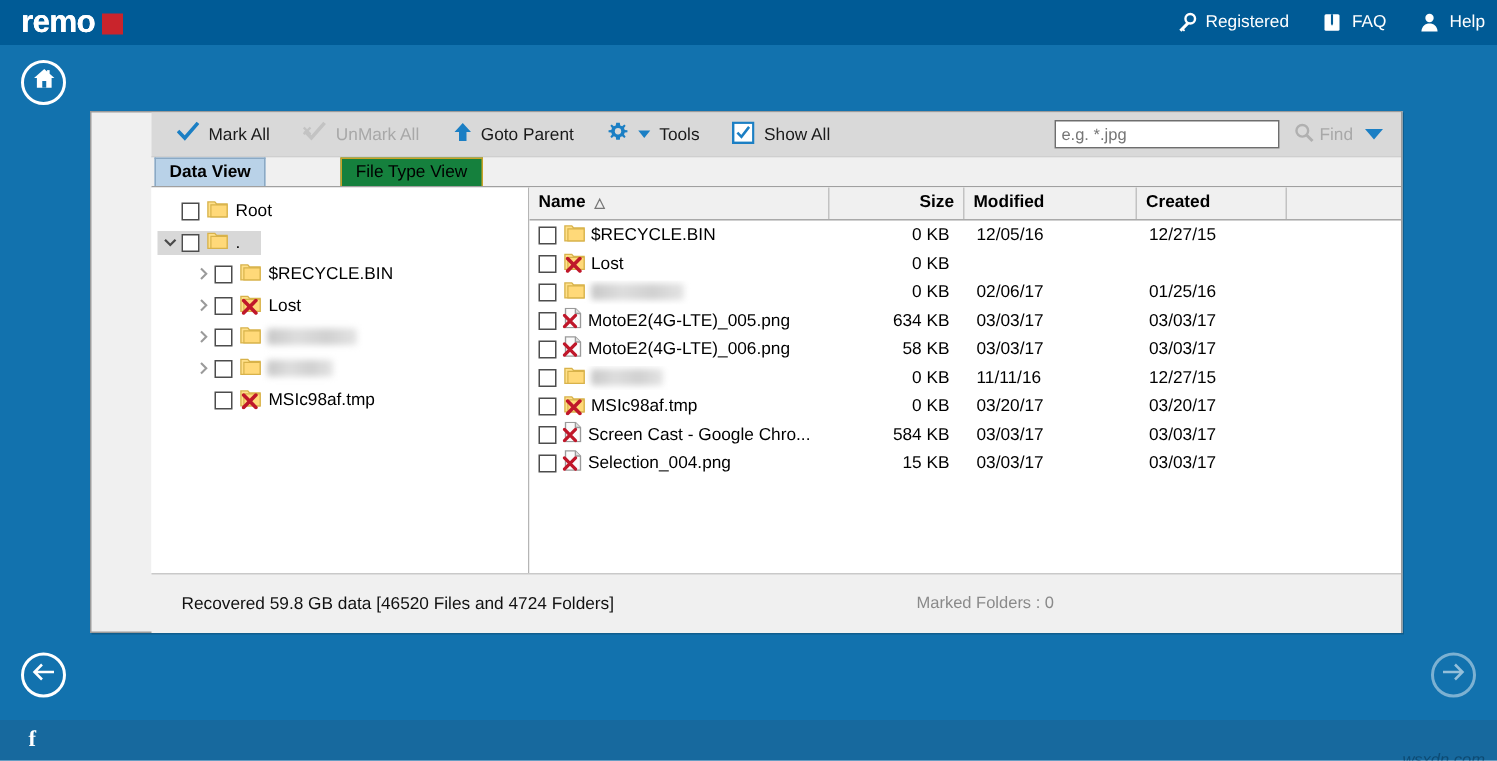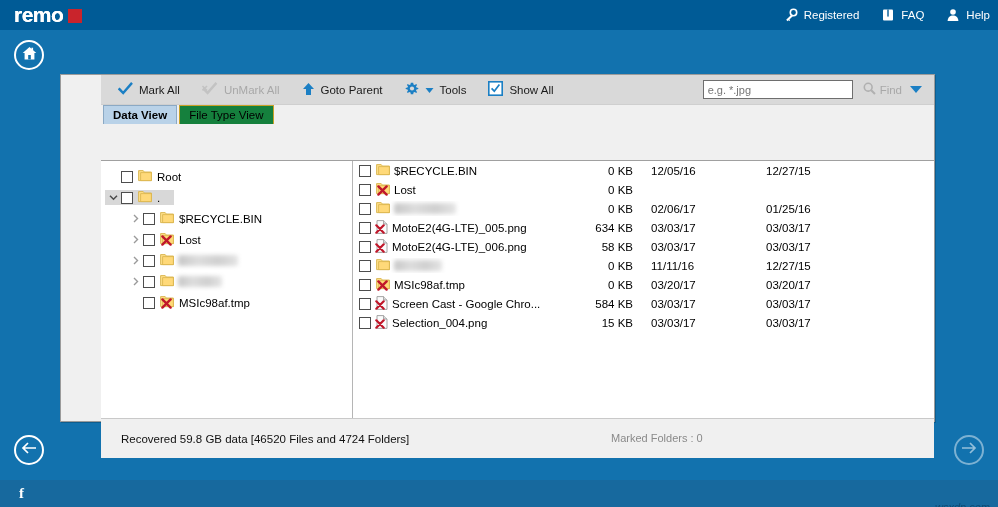--- a/index.html
+++ b/index.html
@@ -61,27 +61,27 @@
   .tb-spacer { flex:1; }
   .search-box {
     width:150px; height:19px; background:#fff; border:1px solid #6e6e6e;
     font-size:11px; color:#555; padding:0 4px; line-height:17px;
     font-family:"Liberation Sans", sans-serif;
   }
   .find-btn { display:flex; align-items:center; gap:4px; font-size:11.5px; color:#a8a8a8; padding:0 8px 0 10px; cursor:default;}
   .dd-tri { width:0;height:0;border-left:6px solid transparent;border-right:6px solid transparent;border-top:7px solid #1b7fc4; margin-right:12px; cursor:pointer;}
 
   
-  .tabs { position:relative; height:19px; background:#f0f0f0; display:flex; align-items:flex-end; padding-left:2px; }
+  .tabs { position:relative; height:19px; background:#f0f0f0; display:flex; align-items:flex-end; padding-left:2px;gap:48px; }
   .tab { height:19px; line-height:18px; font-size:11.5px; padding:0 9px; font-weight:bold; cursor:pointer;}
   .tab.sel { background:#b9d2e8; color:#000; border:1px solid #8ba9c4; border-bottom:none;}
   .tab.alt { background:#15803d; color:#000; border:1px solid #c9a227; border-bottom:none; font-weight:normal; margin-left:2px;}
 
   
-  .body-split { position:relative; display:flex; height:258px; background:#fff; border-top:1px solid #a0a0a0;margin-top:36px;}
+  .body-split { position:relative; display:flex; height:258px; background:#fff; border-top:1px solid #a0a0a0;}
   .tree-pane { width:252px; background:#fff; border-right:1px solid #b5b5b5; padding-top:5px; overflow:hidden; position:relative;}
   .list-pane { flex:1; background:#fff; position:relative; }
 
   
   .tnode { display:flex; align-items:center; height:21px; font-size:11.5px; color:#000; padding-left:4px;}
   .tnode .exp { width:16px; display:flex; align-items:center; justify-content:center; }
   .tnode .indent { display:inline-block; }
   .cbx { width:12px; height:12px; border:1px solid #4d4d4d; background:#fff; display:inline-block; flex:none; margin-right:5px;}
   .tlabel { margin-left:5px; white-space:nowrap; }
   .tnode.sel .hl { background:#d8d8d8; display:flex; align-items:center; padding-right:14px;}
@@ -358,20 +358,29 @@
                   <path d="M2.6 3.6 L13.4 3.6 L13.4 11.6 L2.6 11.6 Z" fill="#ffd979" stroke="#d8b24a" stroke-width="0.8"></path>
                 </svg><svg style="position:absolute;left:1px;top:3px;" width="11" height="11" viewBox="0 0 11 11">
                   <path d="M1.4 1.4 L9.6 9.6 M9.6 1.4 L1.4 9.6" stroke="#c0172a" stroke-width="2.4" stroke-linecap="round"></path>
                 </svg></span></span>
             <span class="tlabel">MSIc98af.tmp</span>
           </div>
         </div>
     </div>
 
     <div class="list-pane">
+      <div class="lhead">
+        <div class="hc c-name">
+          <span>Name</span><span class="sortmark">△</span>
+        </div>
+        <div class="hc c-size">Size</div>
+        <div class="hc c-mod">Modified</div>
+        <div class="hc c-cre">Created</div>
+        <div class="hc c-end"></div>
+      </div>
       <div id="rows-host">
           <div class="lrow">
             <div class="c-name">
               <span class="cbx"></span>
               <span><svg width="14" height="13" viewBox="0 0 14 13">
                   <path d="M0.6 1.6 L5.2 1.6 L6.4 3 L13.4 3 L13.4 11.6 L0.6 11.6 Z" fill="#ffe08a" stroke="#d8b24a" stroke-width="0.9"></path>
                   <path d="M2.6 3.6 L13.4 3.6 L13.4 11.6 L2.6 11.6 Z" fill="#ffd979" stroke="#d8b24a" stroke-width="0.8"></path>
                 </svg></span>
               <span class="nm">$RECYCLE.BIN</span>
             </div>

